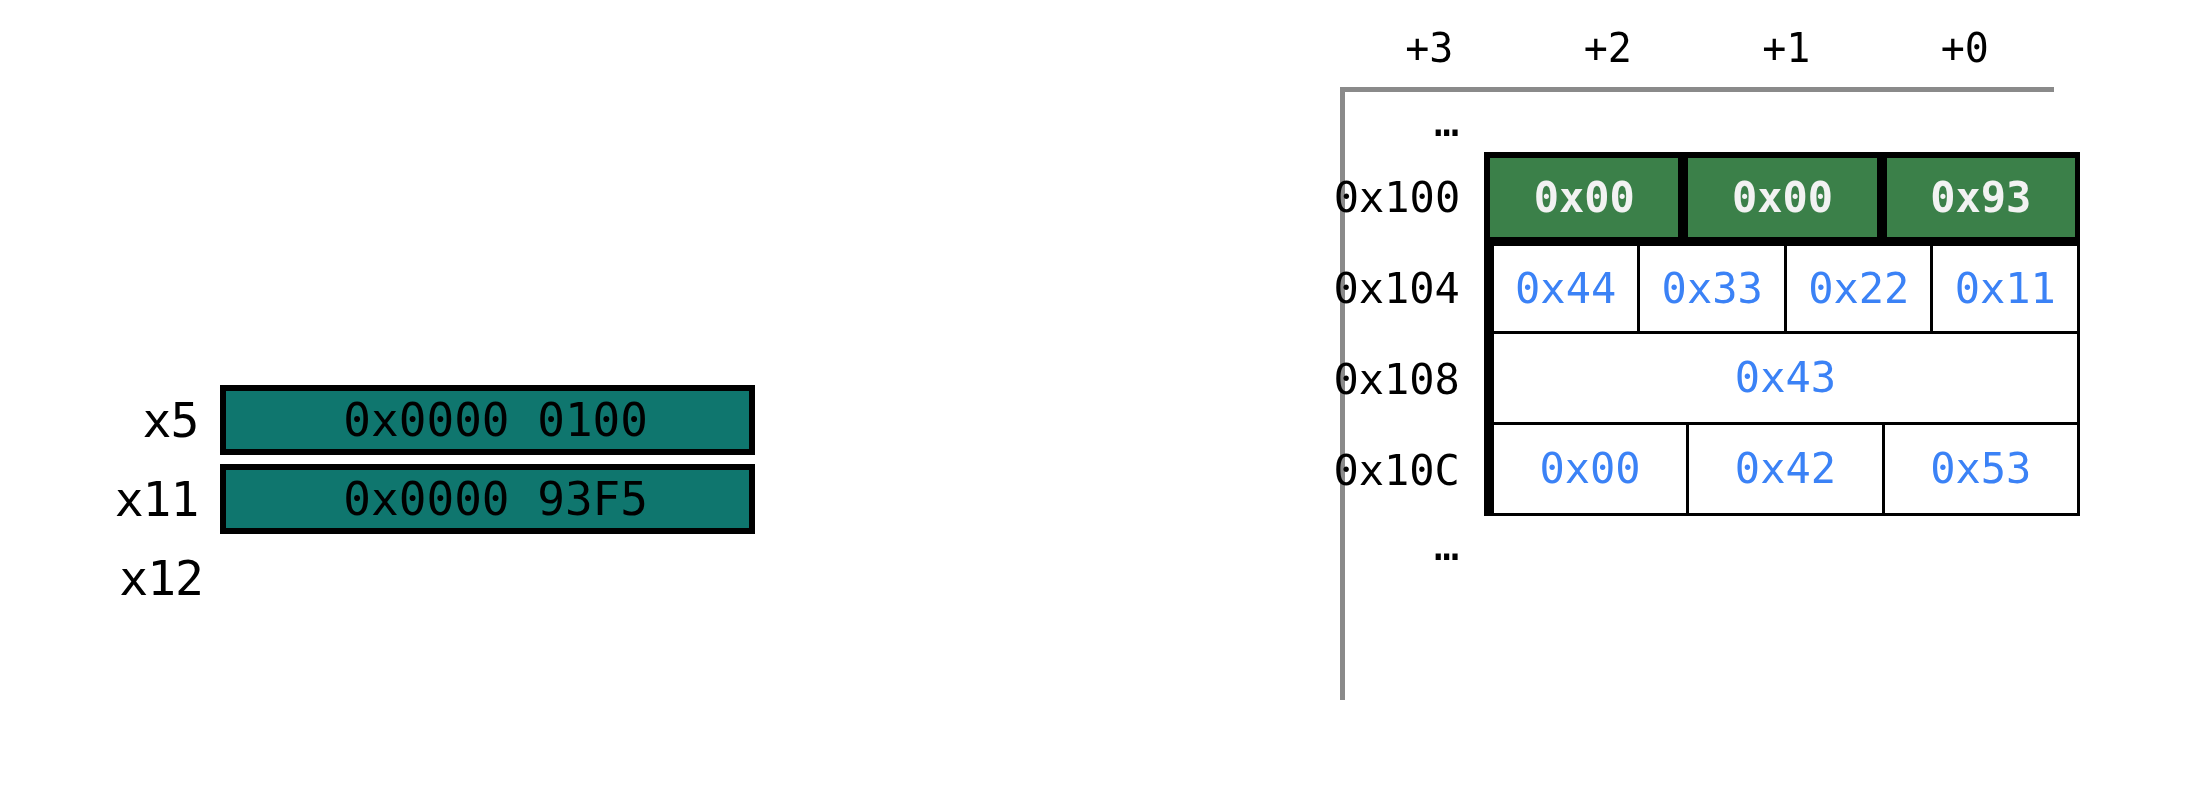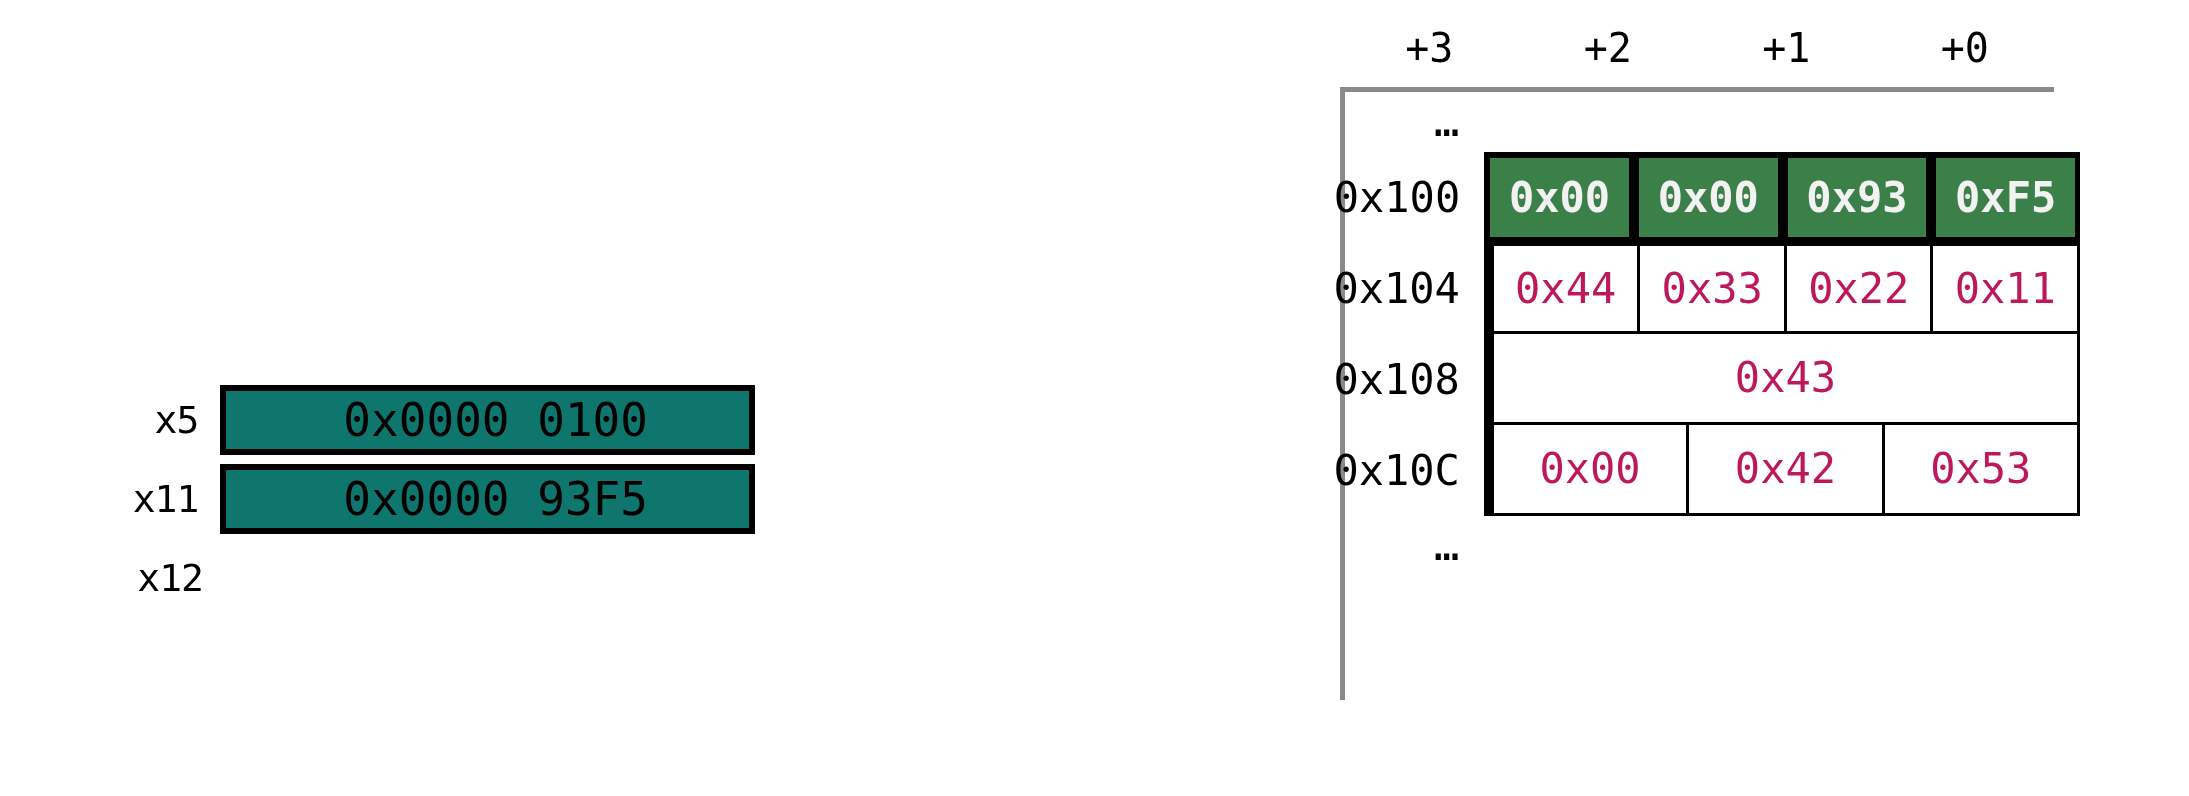--- a/index.html
+++ b/index.html
@@ -28,21 +28,21 @@
     align-items: center;
     height: 70px;
     margin-bottom: 9px;
   }
   .reg-label {
     width: 130px;
     text-align: right;
     padding-right: 22px;
     box-sizing: border-box;
     font-family: "DejaVu Sans Mono", monospace;
-    font-size: 38px;
+    font-size: 48px;
     line-height: 1;
     color: #000000;
     letter-spacing: -1px;
   }
   .reg-box {
     width: 558px;
     height: 70px;
     border: 6px solid #000000;
     box-sizing: border-box;
     background: #0f766e;
@@ -147,21 +147,21 @@
     align-items: center;
     justify-content: center;
     box-sizing: border-box;
     border-top: 3px solid #000000;
     border-right: 3px solid #000000;
     border-bottom: 3px solid #000000;
     background: #ffffff;
     font-family: "DejaVu Sans Mono", monospace;
     font-size: 42px;
     line-height: 1;
-    color: #be185d;
+    color: #3b82f6;
   }
   
   .mem-row.data + .mem-row.data .mem-cell { border-top: none; }
   .mem-cell + .mem-cell { border-left: none; }
 
   
   .mem-row.highlight .mem-cells { border-left: none; }
   .mem-row.highlight .mem-cell {
     background: #3b8049;
     color: #f2f2f2;
@@ -223,21 +223,20 @@
       <div class="mem-row-label dots">…</div>
       <div class="mem-cells"></div>
     </div>
 
     <div class="mem-row data highlight">
       <div class="mem-row-label">0x100</div>
       <div class="mem-cells">
         <div class="mem-cell">0x00</div>
         <div class="mem-cell">0x00</div>
         <div class="mem-cell">0x93</div>
-        <div class="mem-cell">0xF5</div>
       </div>
     </div>
 
     <div class="mem-row data">
       <div class="mem-row-label">0x104</div>
       <div class="mem-cells">
         <div class="mem-cell">0x44</div>
         <div class="mem-cell">0x33</div>
         <div class="mem-cell">0x22</div>
         <div class="mem-cell">0x11</div>

